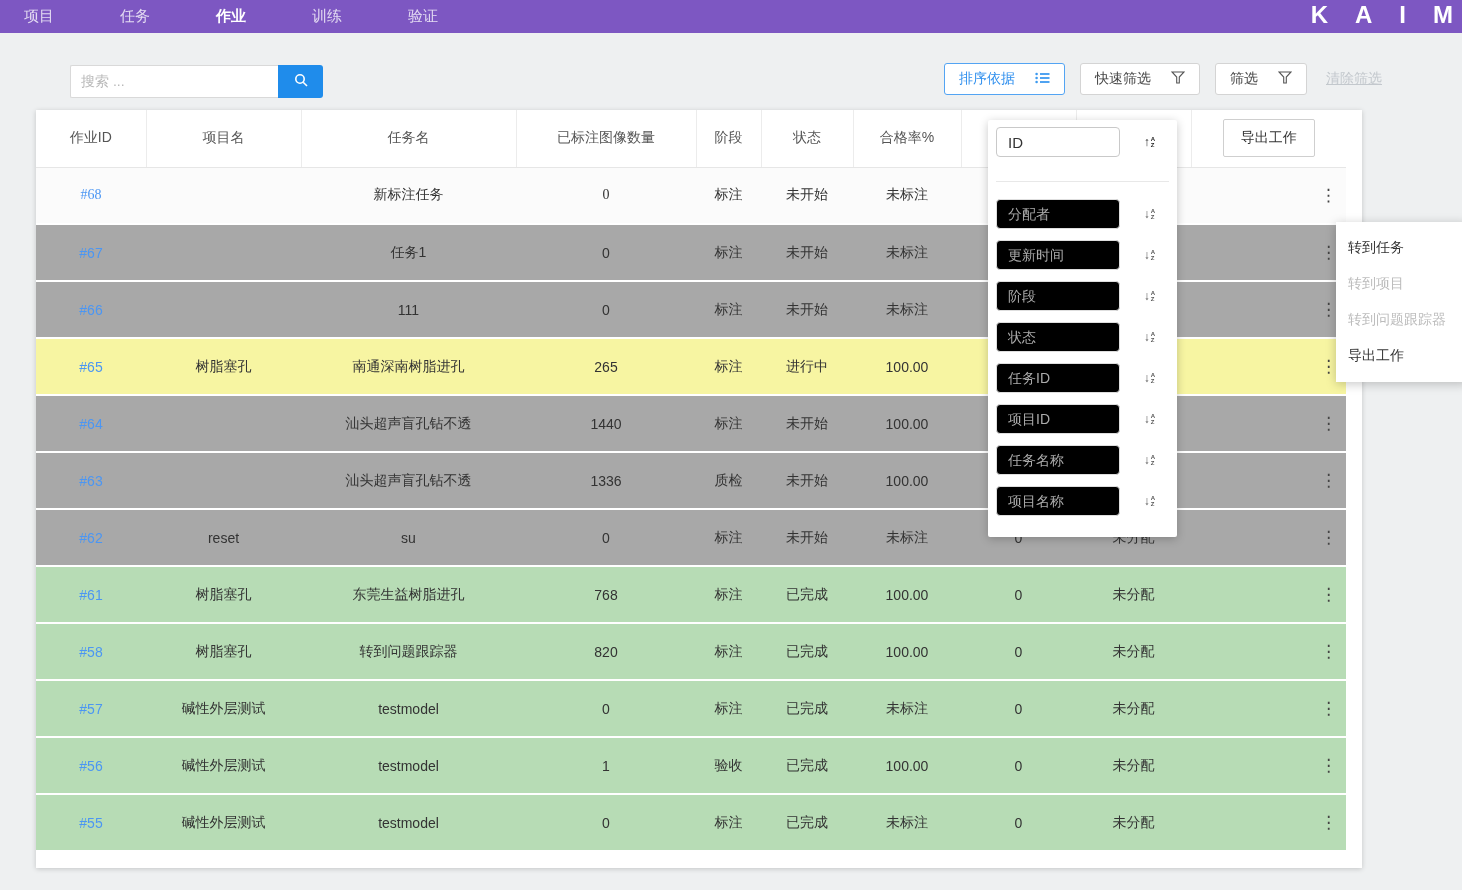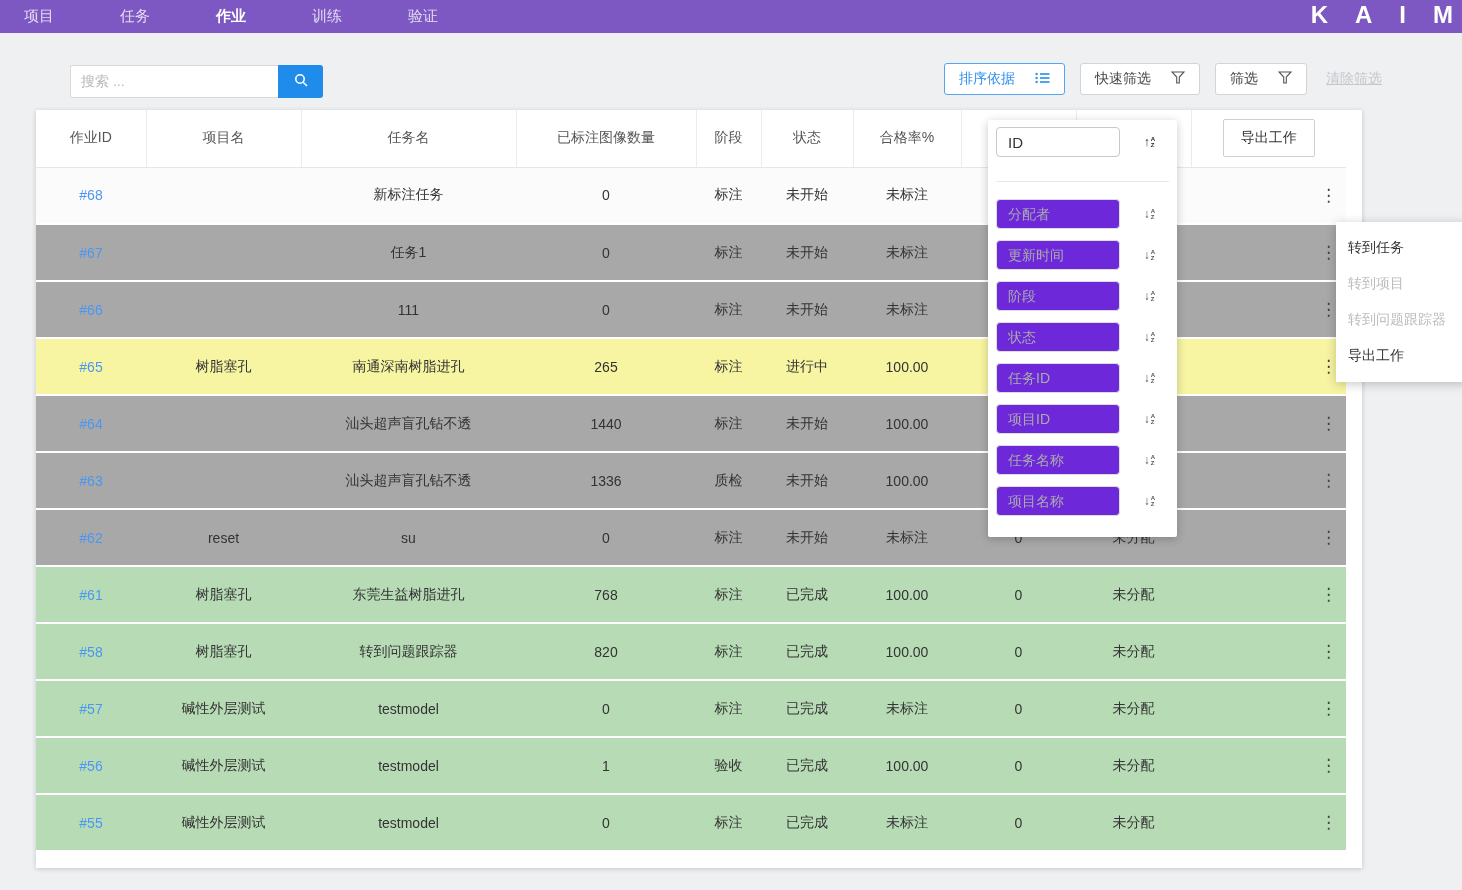--- a/index.html
+++ b/index.html
@@ -39,40 +39,40 @@
   .card { position:absolute; left:36px; top:110px; width:1326px; height:758px;
     background:#fff; box-shadow:0 1px 5px rgba(0,0,0,.18); padding:0; }
   table { border-collapse:collapse; table-layout:fixed; width:1310px; }
   th { height:57px; font-size:14px; font-weight:normal; color:#555;
     border-right:1px solid #ececec; border-bottom:1px solid #e6e6e6;
     background:#fff; text-align:center; }
   th:last-child { border-right:none; }
   td { height:57px; font-size:14px; color:#333; text-align:center;
     overflow:hidden; white-space:nowrap; }
   tbody tr { border-bottom:2px solid #fff; }
-  tbody tr.white  td { background:#fbfbfb; }
+  tbody tr.white  td { background:#fbfbfb;font-family:Liberation Serif, serif; }
   tbody tr.gray   td { background:#a8a8a8; }
   tbody tr.yellow td { background:#f7f5a2; }
   tbody tr.green  td { background:#b7dcb5; }
   a.job-link { color:#4b96f3; text-decoration:none; cursor:pointer; }
   .download-btn { background:#fff; border:1px solid #cfcfcf; border-radius:2px;
     font-size:14px; color:#333; padding:9px 17px; cursor:pointer; }
   td.actions { text-align:right; padding-right:12px; }
   .dots { font-size:17px; color:#444; cursor:pointer; letter-spacing:0;
     display:inline-block; width:14px; }
 
   
   .sort-panel { position:absolute; left:988px; top:100px; width:189px; height:417px;
     background:#fff; box-shadow:0 2px 10px rgba(0,0,0,.22); border-radius:2px;
     padding:7px 8px; z-index:30;margin-top:20px; }
   .sp-row { display:flex; align-items:center; justify-content:space-between;
     margin-bottom:11px; }
   .sp-input { width:124px; height:30px; border:1px solid #c9c9c9; border-radius:4px;
     padding:0 11px; font-size:15px; color:#333; outline:none; }
-  .sp-field { width:124px; height:30px; background:#6d28d9; border:1px solid #dedede;
+  .sp-field { width:124px; height:30px; background:#000000; border:1px solid #dedede;
     border-radius:4px; color:#ababab; font-size:14px; line-height:28px;
     padding:0 11px; overflow:hidden; white-space:nowrap; }
   .sp-divider { border:none; border-top:1px solid #e8e8e8; margin:24px 0 17px 0; }
   .az { display:inline-flex; align-items:center; gap:1px; margin-right:14px; }
   .az .arrow { font-size:12px; color:#555; }
   .az .letters { display:flex; flex-direction:column; font-size:6px;
     line-height:6px; color:#555; font-weight:bold; }
   .az.dark .arrow, .az.dark .letters { color:#222; }
 
   

